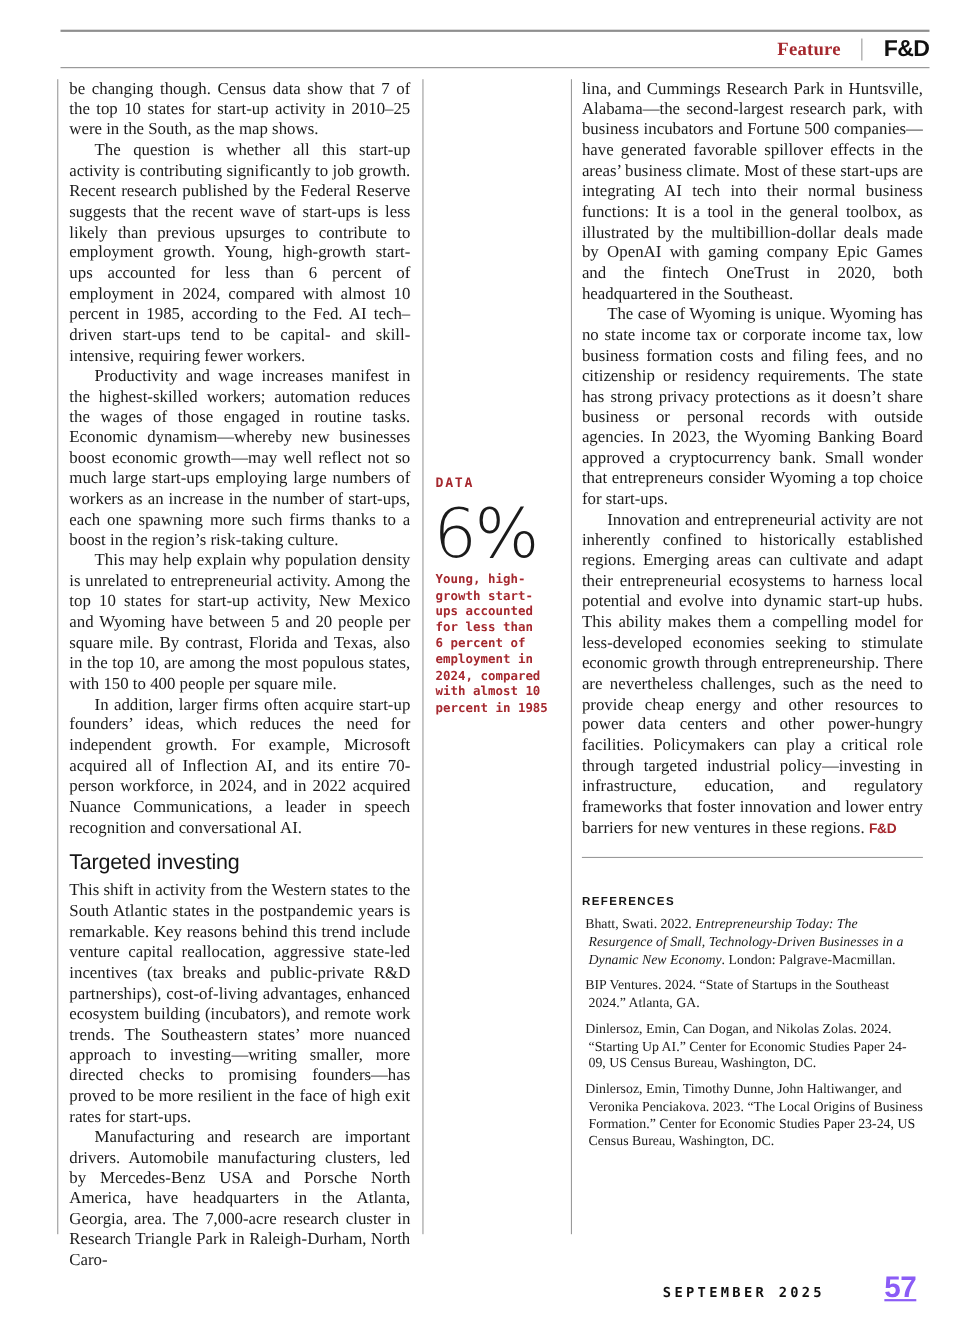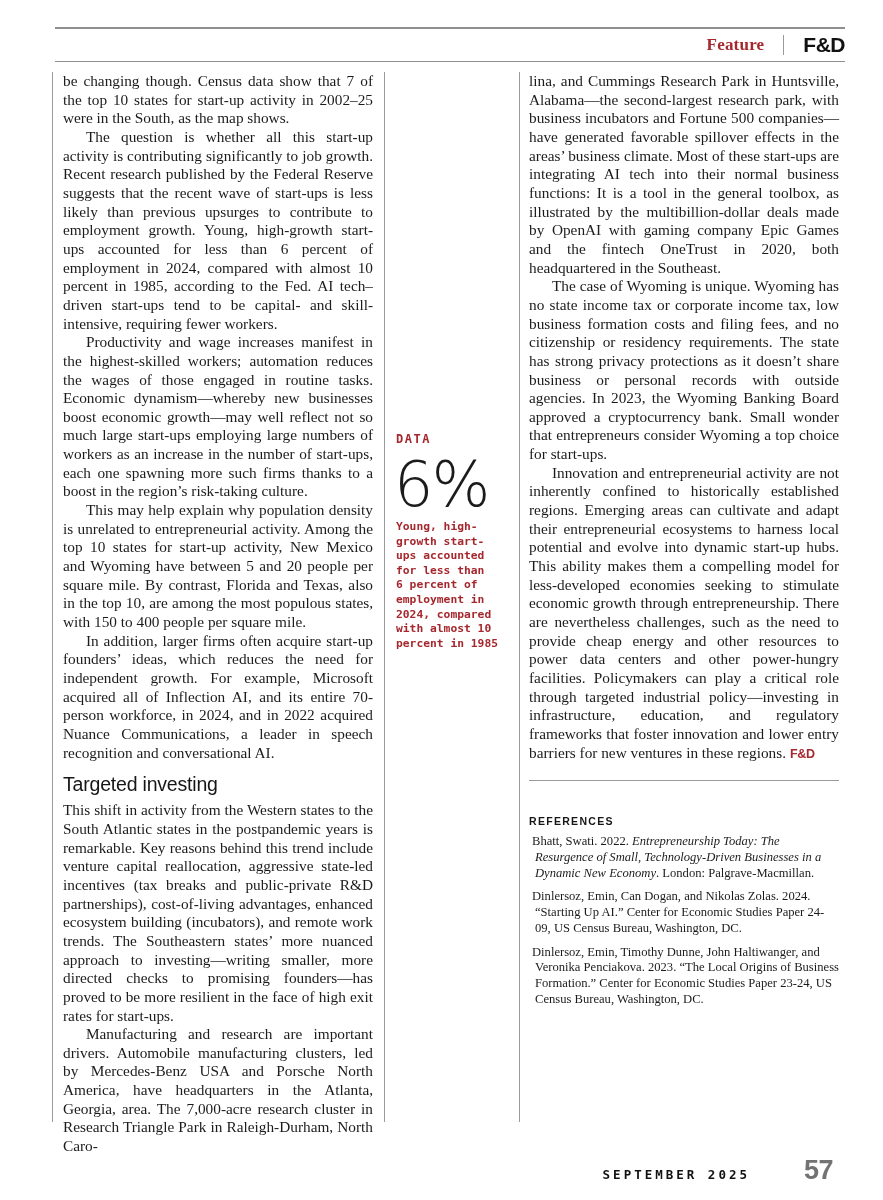--- a/index.html
+++ b/index.html
@@ -97,21 +97,21 @@
   .footer {
     position:absolute; right:50px; bottom:14px;
     display:flex; align-items:baseline; gap:54px;
   }
   .footer-date {
     font-family:"DejaVu Sans Mono", monospace;
     font-weight:bold; font-size:12.5px; letter-spacing:3px; color:#111;
   }
   .footer-page {
     font-family:"Liberation Sans", sans-serif;
-    font-weight:bold; font-size:27px; color:#737373; letter-spacing:-.5px;
+    font-weight:bold; font-size:27px; color:#8b5cf6; letter-spacing:-.5px;text-decoration:underline;
   }
 </style>
 <style>.accent{color:#A5282E;}</style></head>
 <body>
 
 <div class="page">
 
   <div class="rule-top"></div>
   <div class="header-row">
     <span class="feature-label accent">Feature</span>
@@ -119,21 +119,21 @@
     <span class="brand-logo">F&amp;D</span>
   </div>
   <div class="rule-bottom"></div>
 
   <div class="columns">
 
     <div class="v-rule"></div>
 
     <div class="col-left">
       <div>
-          <p class="para">be changing though. Census data show that 7 of the top 10 states for start-up activity in 2002–25 were in the South, as the map shows.</p>
+          <p class="para">be changing though. Census data show that 7 of the top 10 states for start-up activity in 2010–25 were in the South, as the map shows.</p>
           <p class="para indent">The question is whether all this start-up activity is contributing significantly to job growth. Recent research published by the Federal Reserve suggests that the recent wave of start-ups is less likely than previous upsurges to contribute to employment growth. Young, high-growth start-ups accounted for less than 6 percent of employment in 2024, compared with almost 10 percent in 1985, according to the Fed. AI tech–driven start-ups tend to be capital- and skill-intensive, requiring fewer workers.</p>
           <p class="para indent">Productivity and wage increases manifest in the highest-skilled workers; automation reduces the wages of those engaged in routine tasks. Economic dynamism—whereby new businesses boost economic growth—may well reflect not so much large start-ups employing large numbers of workers as an increase in the number of start-ups, each one spawning more such firms thanks to a boost in the region’s risk-taking culture.</p>
           <p class="para indent">This may help explain why population density is unrelated to entrepreneurial activity. Among the top 10 states for start-up activity, New Mexico and Wyoming have between 5 and 20 people per square mile. By contrast, Florida and Texas, also in the top 10, are among the most populous states, with 150 to 400 people per square mile.</p>
           <p class="para indent">In addition, larger firms often acquire start-up founders’ ideas, which reduces the need for independent growth. For example, Microsoft acquired all of Inflection AI, and its entire 70-person workforce, in 2024, and in 2022 acquired Nuance Communications, a leader in speech recognition and conversational AI.</p>
         </div>
       <h2 class="section-heading">Targeted investing</h2>
       <div>
           <p class="para">This shift in activity from the Western states to the South Atlantic states in the postpandemic years is remarkable. Key reasons behind this trend include venture capital reallocation, aggressive state-led incentives (tax breaks and public-private R&amp;D partnerships), cost-of-living advantages, enhanced ecosystem building (incubators), and remote work trends. The Southeastern states’ more nuanced approach to investing—writing smaller, more directed checks to promising founders—has proved to be more resilient in the face of high exit rates for start-ups.</p>
           <p class="para indent">Manufacturing and research are important drivers. Automobile manufacturing clusters, led by Mercedes-Benz USA and Porsche North America, have headquarters in the Atlanta, Georgia, area. The 7,000-acre research cluster in Research Triangle Park in Raleigh-Durham, North Caro-</p>
         </div>
@@ -164,20 +164,21 @@
           <p class="para">lina, and Cummings Research Park in Huntsville, Alabama—the second-largest research park, with business incubators and Fortune 500 companies—have generated favorable spillover effects in the areas’ business climate. Most of these start-ups are integrating AI tech into their normal business functions: It is a tool in the general toolbox, as illustrated by the multibillion-dollar deals made by OpenAI with gaming company Epic Games and the fintech OneTrust in 2020, both headquartered in the Southeast.</p>
           <p class="para indent">The case of Wyoming is unique. Wyoming has no state income tax or corporate income tax, low business formation costs and filing fees, and no citizenship or residency requirements. The state has strong privacy protections as it doesn’t share business or personal records with outside agencies. In 2023, the Wyoming Banking Board approved a cryptocurrency bank. Small wonder that entrepreneurs consider Wyoming a top choice for start-ups.</p>
           <p class="para indent">Innovation and entrepreneurial activity are not inherently confined to historically established regions. Emerging areas can cultivate and adapt their entrepreneurial ecosystems to harness local potential and evolve into dynamic start-up hubs. This ability makes them a compelling model for less-developed economies seeking to stimulate economic growth through entrepreneurship. There are nevertheless challenges, such as the need to provide cheap energy and other resources to power data centers and other power-hungry facilities. Policymakers can play a critical role through targeted industrial policy—investing in infrastructure, education, and regulatory frameworks that foster innovation and lower entry barriers for new ventures in these regions.<span class="endmark accent">F&amp;D</span></p>
         </div>
 
       <div class="bio-rule"></div>
 
       <h3 class="refs-heading">REFERENCES</h3>
       <div>
           <p class="ref"><span>Bhatt, Swati. 2022. </span><span class="ital">Entrepreneurship Today: The Resurgence of Small, Technology-Driven Businesses in a Dynamic New Economy</span><span>. London: Palgrave-Macmillan.</span></p>
+          <p class="ref"><span>BIP Ventures. 2024. “State of Startups in the Southeast 2024.” Atlanta, GA.</span></p>
           <p class="ref"><span>Dinlersoz, Emin, Can Dogan, and Nikolas Zolas. 2024. “Starting Up AI.” Center for Economic Studies Paper 24-09, US Census Bureau, Washington, DC.</span></p>
           <p class="ref"><span>Dinlersoz, Emin, Timothy Dunne, John Haltiwanger, and Veronika Penciakova. 2023. “The Local Origins of Business Formation.” Center for Economic Studies Paper 23-24, US Census Bureau, Washington, DC.</span></p>
         </div>
     </div>
 
   </div>
 
   <div class="footer">
     <span class="footer-date">SEPTEMBER 2025</span>
     <span class="footer-page">57</span>

